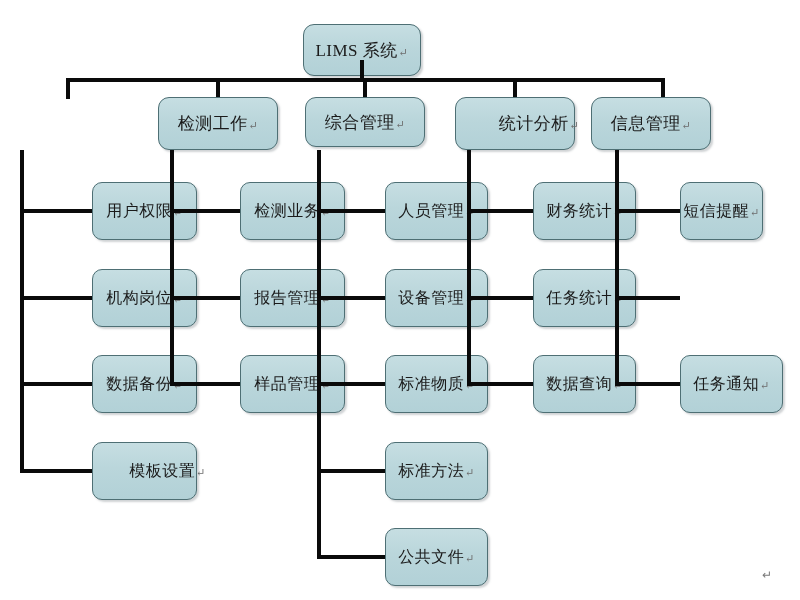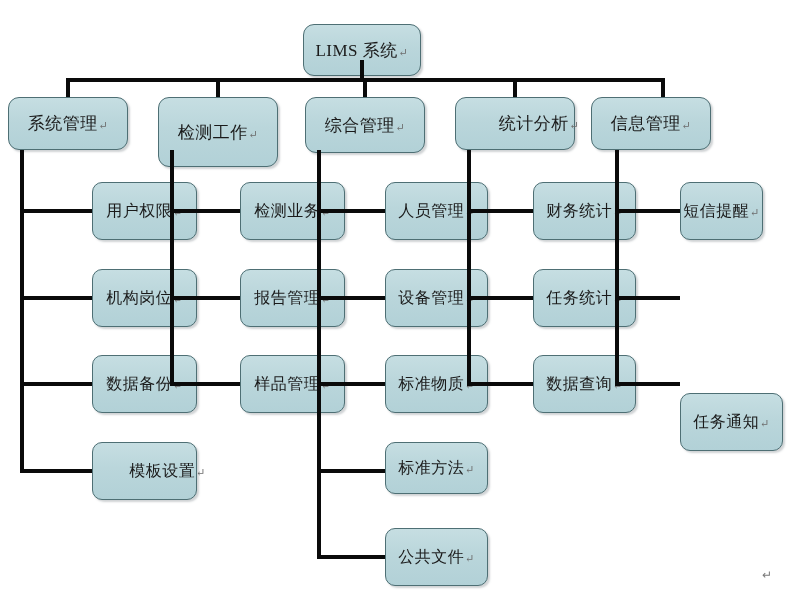--- a/index.html
+++ b/index.html
@@ -77,76 +77,73 @@
 </head>
 <body>
 
 <div id="canvas">
     <div class="node root" style="left: 303px; top: 24px; width: 118px; height: 52px;">
       <span class="label">LIMS 系统<span class="pilcrow">↵</span></span>
     </div>
     <div class="line v" style="left: 360px; top: 60px; height: 22px;"></div>
     <div class="line h" style="left: 66px; top: 78px; width: 599px;"></div>
     <div class="line v" style="left: 66px; top: 78px; height: 21px;"></div>
-    <div class="node level2" style="left: 8px; top: 97px; width: 120px; height: 53px;">
-      <span class="label">系统管理<span class="pilcrow">↵</span></span>
-    </div>
     <div class="line v" style="left: 20px; top: 150px; height: 322.5px;"></div>
     <div class="line h" style="left: 20px; top: 209px; width: 72px;"></div>
     <div class="node leaf" style="left: 92px; top: 182px; width: 105px; height: 58px;">
       <span class="label">用户权限<span class="pilcrow">↵</span></span>
     </div>
     <div class="line h" style="left: 20px; top: 296px; width: 72px;"></div>
     <div class="node leaf" style="left: 92px; top: 269px; width: 105px; height: 58px;">
       <span class="label">机构岗位<span class="pilcrow">↵</span></span>
     </div>
     <div class="line h" style="left: 20px; top: 382px; width: 72px;"></div>
     <div class="node leaf" style="left: 92px; top: 355px; width: 105px; height: 58px;">
       <span class="label">数据备份<span class="pilcrow">↵</span></span>
     </div>
     <div class="line h" style="left: 20px; top: 469px; width: 72px;"></div>
     <div class="node leaf" style="left: 92px; top: 442px; width: 105px; height: 58px; padding-left: 46px;">
       <span class="label">模板设置<span class="pilcrow">↵</span></span>
     </div>
     <div class="line v" style="left: 216px; top: 78px; height: 21px;"></div>
-    <div class="node level2" style="left: 158px; top: 97px; width: 120px; height: 70px;">
+    <div class="node level2" style="left: 158px; top: 97px; width: 120px; height: 53px;">
       <span class="label">检测工作<span class="pilcrow">↵</span></span>
     </div>
     <div class="line v" style="left: 170px; top: 150px; height: 236px;"></div>
     <div class="line h" style="left: 170px; top: 209px; width: 70px;"></div>
     <div class="node leaf" style="left: 240px; top: 182px; width: 105px; height: 58px;">
       <span class="label">检测业务<span class="pilcrow">↵</span></span>
     </div>
     <div class="line h" style="left: 170px; top: 296px; width: 70px;"></div>
     <div class="node leaf" style="left: 240px; top: 269px; width: 105px; height: 58px;">
       <span class="label">报告管理<span class="pilcrow">↵</span></span>
     </div>
     <div class="line h" style="left: 170px; top: 382px; width: 70px;"></div>
     <div class="node leaf" style="left: 240px; top: 355px; width: 105px; height: 58px;">
       <span class="label">样品管理<span class="pilcrow">↵</span></span>
     </div>
     <div class="line v" style="left: 363px; top: 78px; height: 21px;"></div>
-    <div class="node level2" style="left: 305px; top: 97px; width: 120px; height: 56px;">
+    <div class="node level2" style="left: 305px; top: 97px; width: 120px; height: 50px;">
       <span class="label">综合管理<span class="pilcrow">↵</span></span>
     </div>
     <div class="line v" style="left: 317px; top: 150px; height: 409px;"></div>
     <div class="line h" style="left: 317px; top: 209px; width: 68px;"></div>
     <div class="node leaf" style="left: 385px; top: 182px; width: 103px; height: 58px;">
       <span class="label">人员管理<span class="pilcrow">↵</span></span>
     </div>
     <div class="line h" style="left: 317px; top: 296px; width: 68px;"></div>
     <div class="node leaf" style="left: 385px; top: 269px; width: 103px; height: 58px;">
       <span class="label">设备管理<span class="pilcrow">↵</span></span>
     </div>
     <div class="line h" style="left: 317px; top: 382px; width: 68px;"></div>
     <div class="node leaf" style="left: 385px; top: 355px; width: 103px; height: 58px;">
       <span class="label">标准物质<span class="pilcrow">↵</span></span>
     </div>
     <div class="line h" style="left: 317px; top: 469px; width: 68px;"></div>
-    <div class="node leaf" style="left: 385px; top: 442px; width: 103px; height: 52px;">
+    <div class="node leaf" style="left: 385px; top: 442px; width: 103px; height: 58px;">
       <span class="label">标准方法<span class="pilcrow">↵</span></span>
     </div>
     <div class="line h" style="left: 317px; top: 555px; width: 68px;"></div>
     <div class="node leaf" style="left: 385px; top: 528px; width: 103px; height: 58px;">
       <span class="label">公共文件<span class="pilcrow">↵</span></span>
     </div>
     <div class="line v" style="left: 513px; top: 78px; height: 21px;"></div>
     <div class="node level2" style="left: 455px; top: 97px; width: 120px; height: 53px; padding-left: 48px;">
       <span class="label">统计分析<span class="pilcrow">↵</span></span>
     </div>
@@ -167,17 +164,17 @@
     <div class="node level2" style="left: 591px; top: 97px; width: 120px; height: 53px;">
       <span class="label">信息管理<span class="pilcrow">↵</span></span>
     </div>
     <div class="line v" style="left: 615px; top: 150px; height: 236px;"></div>
     <div class="line h" style="left: 615px; top: 209px; width: 65px;"></div>
     <div class="node leaf" style="left: 680px; top: 182px; width: 83px; height: 58px;">
       <span class="label">短信提醒<span class="pilcrow">↵</span></span>
     </div>
     <div class="line h" style="left: 615px; top: 296px; width: 65px;"></div>
     <div class="line h" style="left: 615px; top: 382px; width: 65px;"></div>
-    <div class="node leaf" style="left: 680px; top: 355px; width: 103px; height: 58px; margin-top: 38px;">
+    <div class="node leaf" style="left: 680px; top: 355px; width: 103px; height: 58px;">
       <span class="label">任务通知<span class="pilcrow">↵</span></span>
     </div>
     <div class="stray-pilcrow" style="left: 762px; top: 568px;">↵</div>
   </div>
 
 </body></html>

